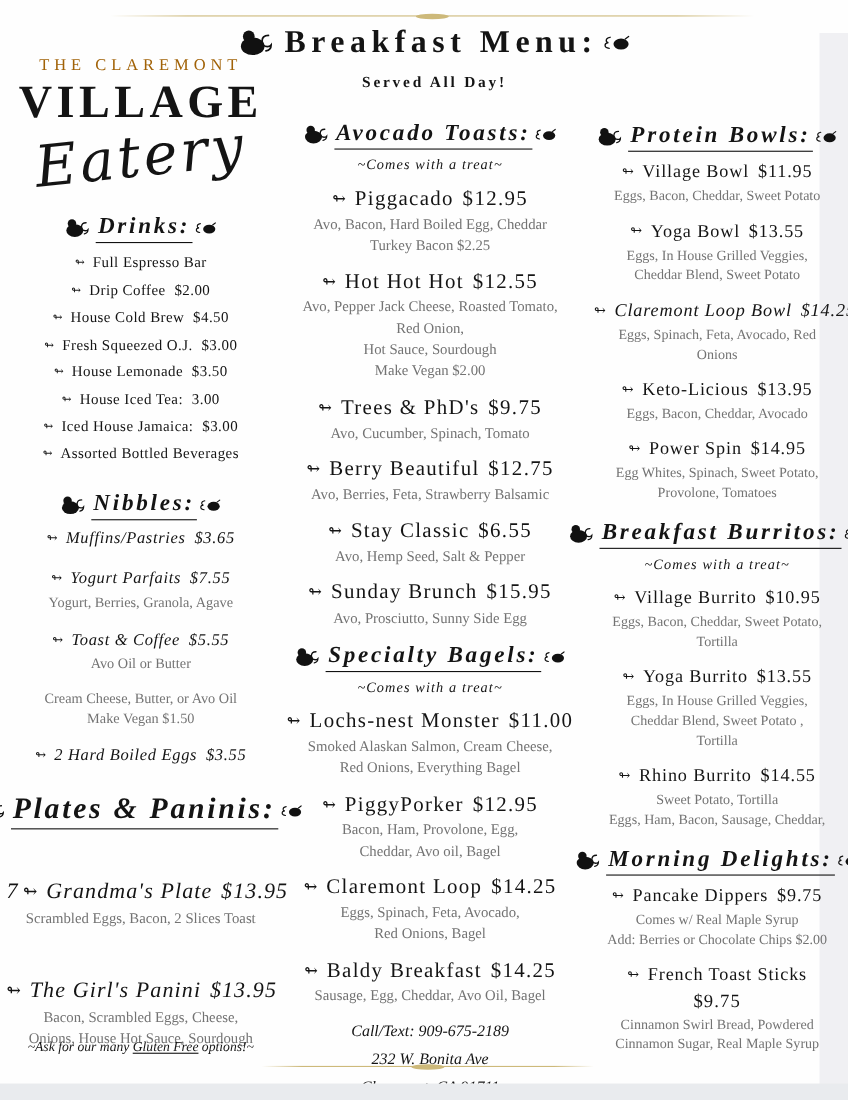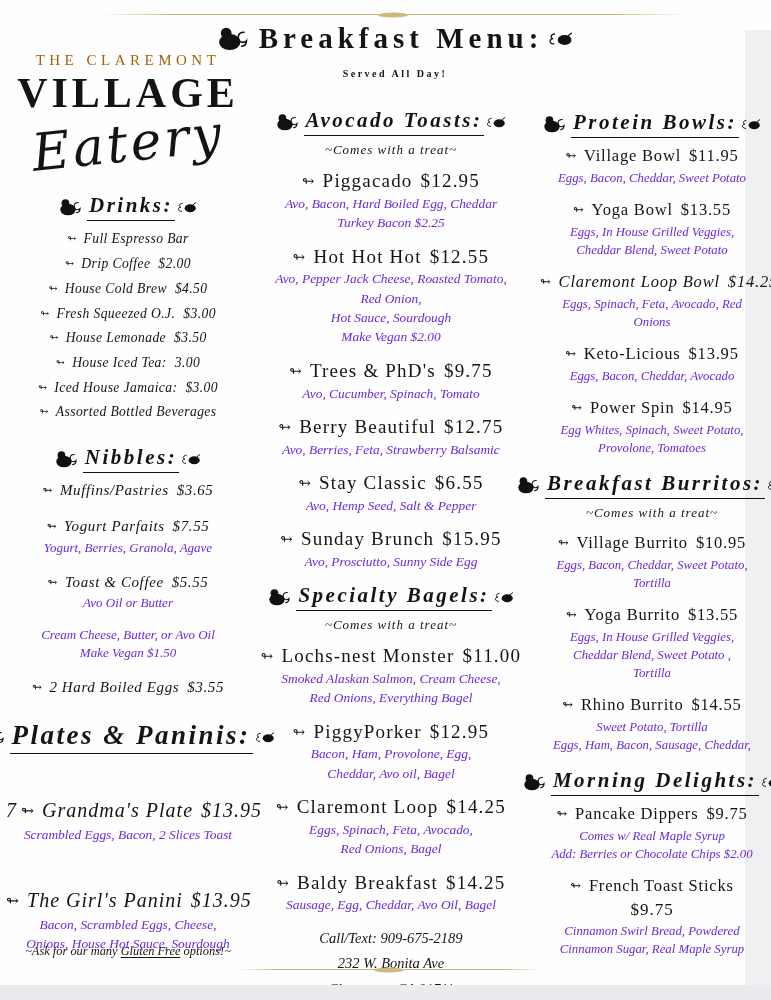--- a/index.html
+++ b/index.html
@@ -14,21 +14,21 @@
      background:linear-gradient(90deg,rgba(205,185,122,0),var(--gold,#cdb97a) 12%,var(--gold,#cdb97a) 88%,rgba(205,185,122,0));}
   .divider::after{content:"";position:absolute;left:50%;top:50%;width:30px;height:5px;
      transform:translate(-50%,-50%);background:var(--gold,#cdb97a);border-radius:50%;}
   .divider-top{left:100px;top:14px;width:586px;}
   .divider-bottom{left:238px;top:969px;width:302px;}
   
   .masthead{position:absolute;left:205px;top:22px;width:380px;display:flex;
             align-items:center;justify-content:center;gap:4px;}
   .masthead h1{margin:0;font-size:29px;font-weight:700;letter-spacing:5px;white-space:nowrap;}
   .subtitle{position:absolute;left:205px;top:68px;width:380px;text-align:center;
-            font-size:10px;font-weight:700;letter-spacing:2.5px;}
+            font-size:14px;font-weight:700;letter-spacing:2.5px;}
   
   .col{position:absolute;text-align:center;}
   .col-left{left:6px;top:36px;width:244px;}
   .col-mid{left:242px;top:96px;width:298px;}
   .col-right{left:540px;top:96px;width:224px;}
   
   .brand1{font-size:15px;letter-spacing:4.5px;margin-top:16px;color:#a16207;}
   .brand2{font-size:42px;letter-spacing:4px;line-height:1.15;font-weight:700;}
   .brand3{font-size:52px;font-style:italic;font-weight:400;letter-spacing:3px;
           transform:rotate(-6deg);margin-top:-4px;margin-bottom:6px;font-family:"DejaVu Serif",serif;}
@@ -42,25 +42,25 @@
   .icon-r svg{width:21px;height:14px;}
   .masthead .icon-l svg{width:38px;height:25px;}
   .masthead .icon-r svg{width:26px;height:17px;}
   
   .mi{margin-bottom:12px;}
   .mi-line{white-space:nowrap;line-height:1.35;}
   .mi-marker{font-size:.78em;margin-right:7px;position:relative;top:-1px;}
   .mi-prefix{margin-right:4px;}
   .mi-price{margin-left:8px;}
   .mi-priceline{font-size:17px;letter-spacing:1px;margin:1px 0 2px;}
-  .mi-desc{font-style:italic;font-size:13.4px;color:#6d28d9;line-height:1.45;white-space:nowrap;}
+  .mi-desc{font-size:13.4px;color:#737373;line-height:1.45;white-space:nowrap;}
   .mi-italic .mi-name,.mi-italic .mi-price{font-style:italic;}
   
   .sec-compact .mi{margin-bottom:0;}
-  .sec-compact .mi-line{font-size:13.6px;font-style:italic;letter-spacing:.4px;line-height:1.82;}
+  .sec-compact .mi-line{font-size:13.6px;letter-spacing:.4px;line-height:1.82;}
   .sec-medium .mi{margin-bottom:13px;}
   .sec-medium .mi-line{font-size:15px;font-style:italic;letter-spacing:.6px;line-height:1.55;}
   .sec-medium .mi-desc{font-size:13px;}
   .sec-plates .sec-title{font-size:27px;}
   .sec-plates .sec-header{margin-top:22px;}
   .sec-plates .mi{margin-bottom:22px;}
   .sec-plates .mi-line{font-size:20px;font-style:italic;letter-spacing:1px;line-height:1.45;margin-top:42px;}
   .sec-big .mi{margin-bottom:11px;}
   .sec-big .mi-line{font-size:19px;letter-spacing:1.2px;}
   .sec-big .sec-header{margin-top:12px;}

